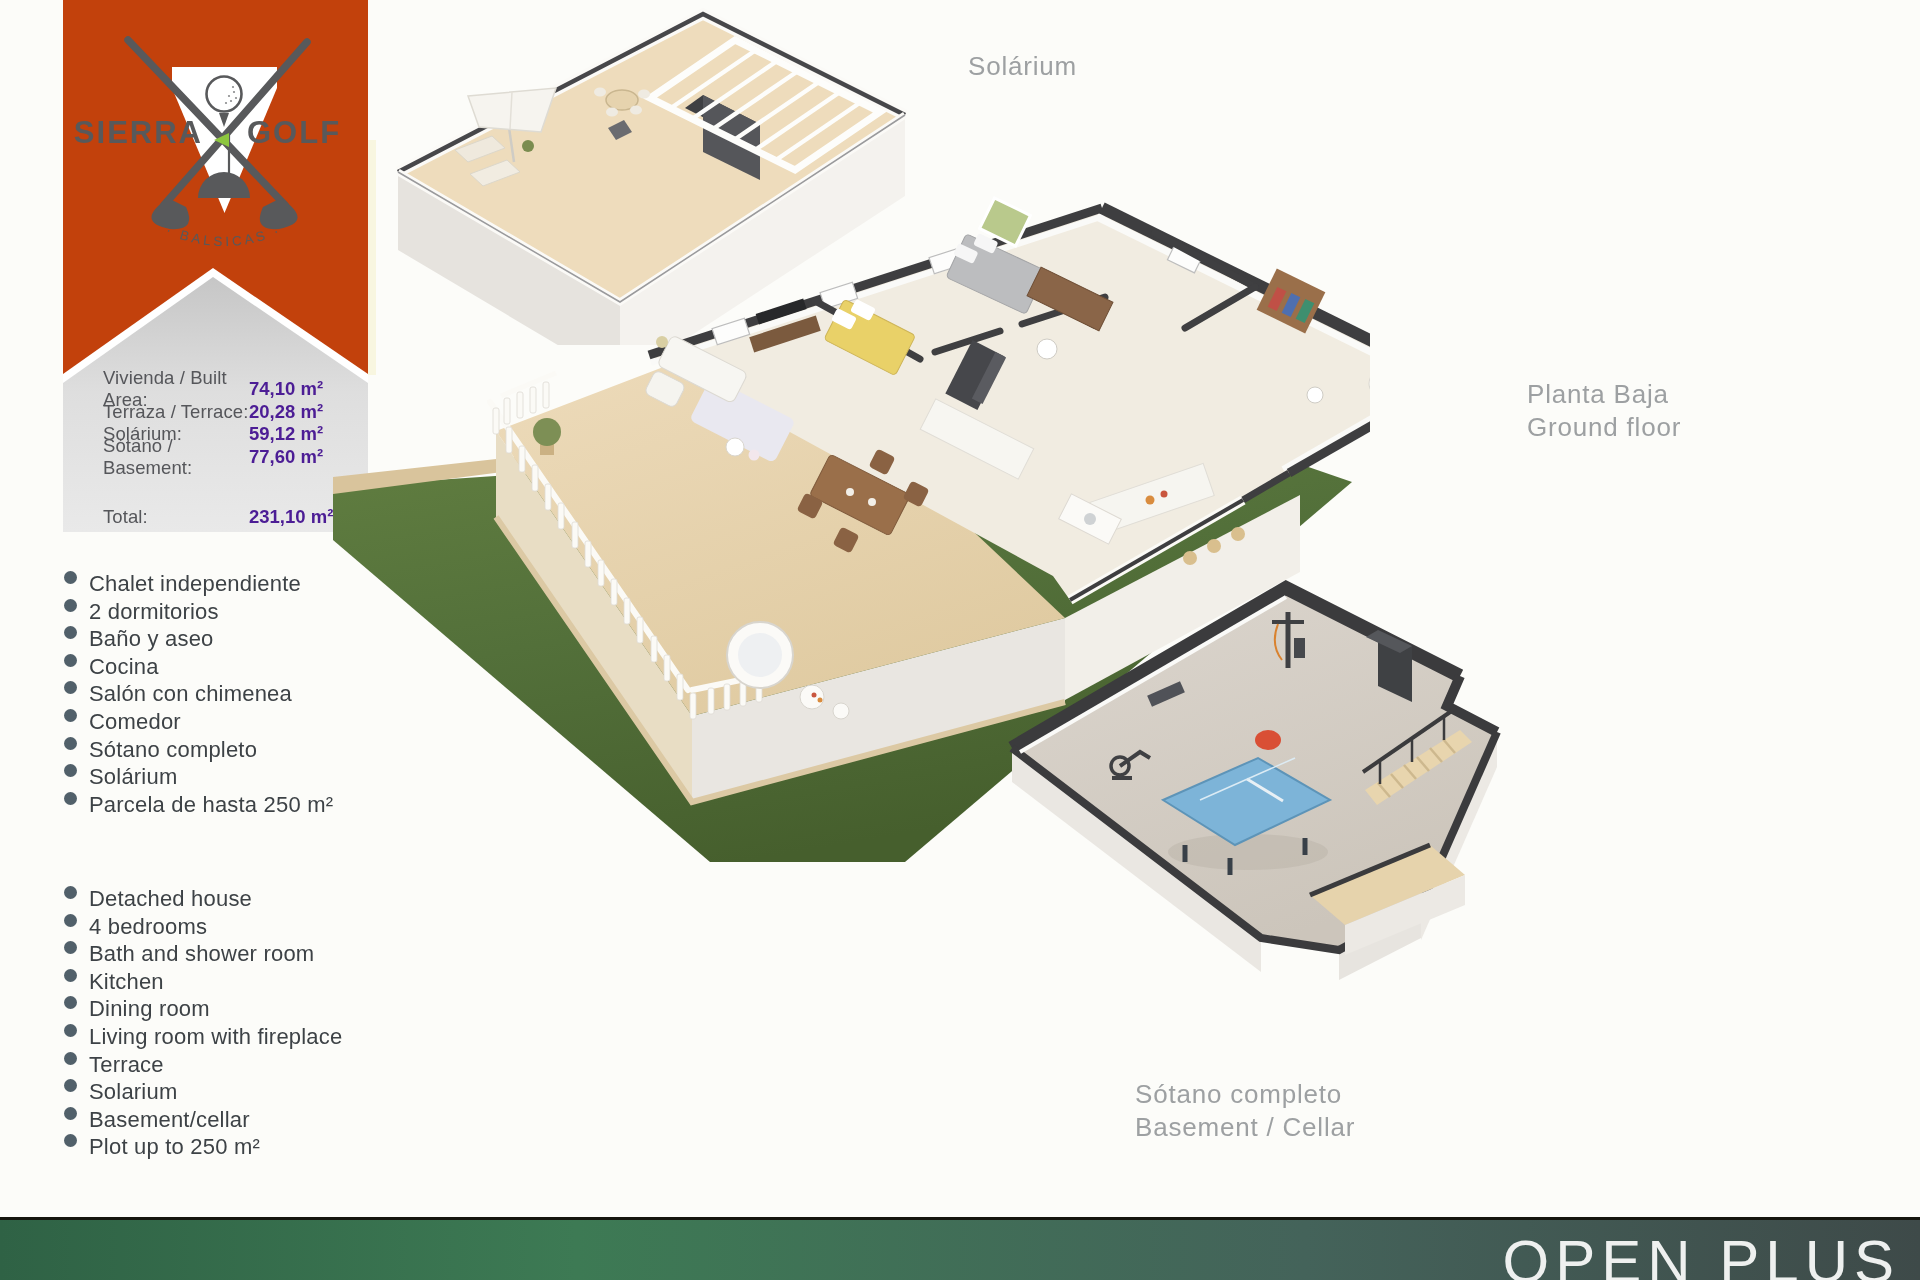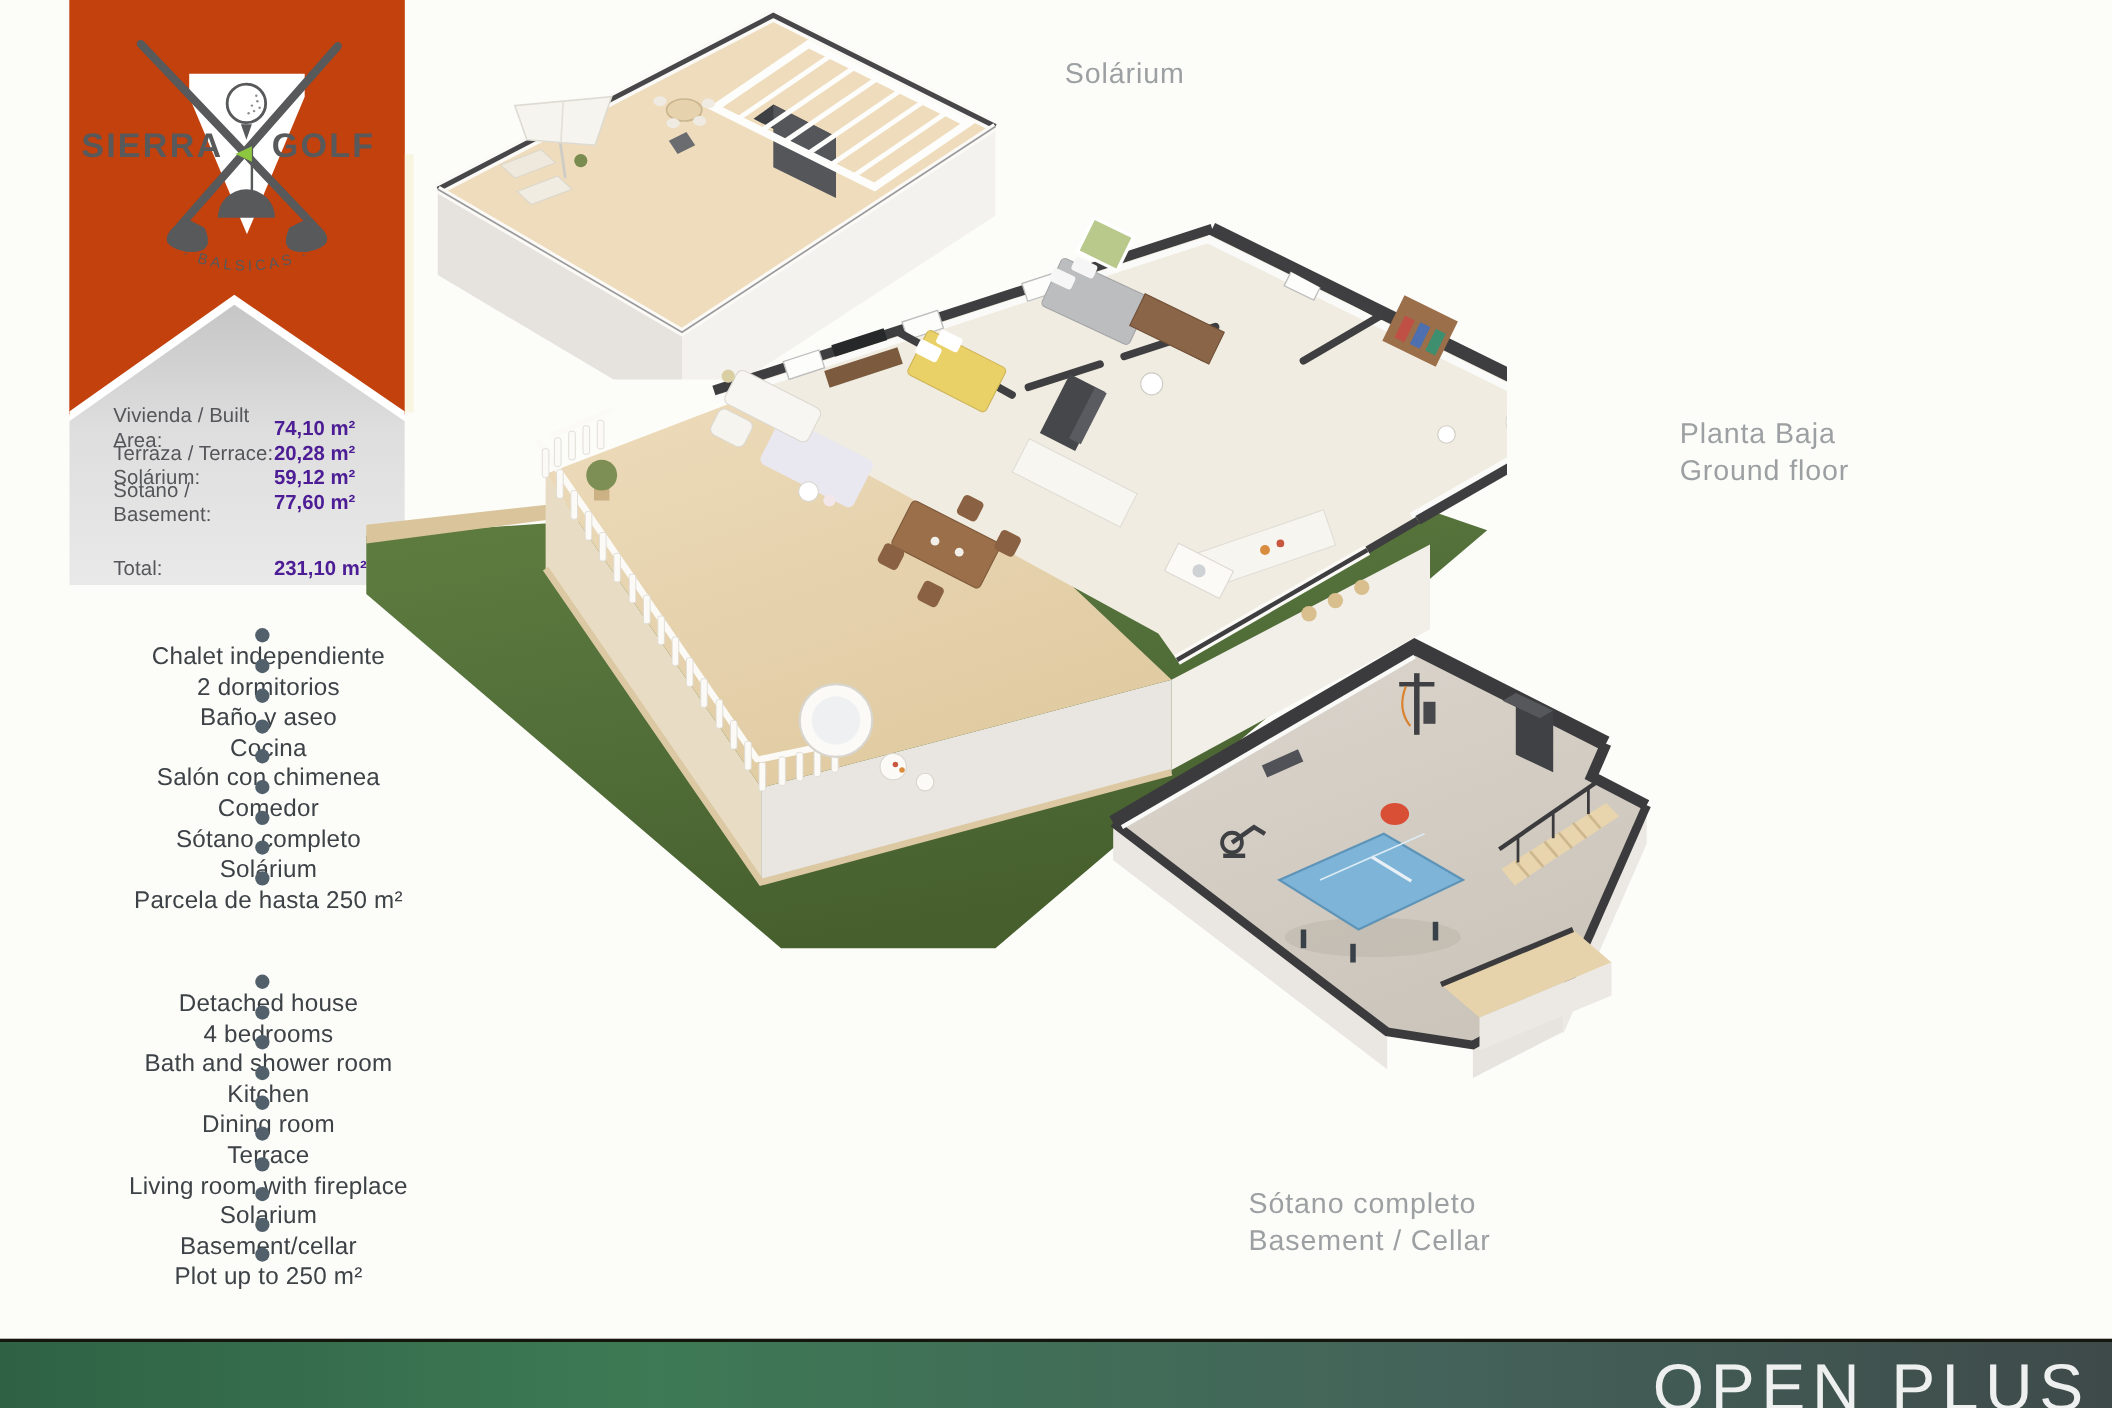--- a/index.html
+++ b/index.html
@@ -14,21 +14,21 @@
   .area-panel svg{position:absolute;left:0;top:0;}
   .area-content{position:absolute;left:40px;top:110px;width:250px;}
   .area-row{display:flex;height:22.6px;align-items:center;font-size:18.5px;color:#55565a;}
   .area-row .area-label{flex:0 0 146px;letter-spacing:.1px;}
   .area-row .area-value{font-weight:bold;color:#4c1d95;}
   .area-total{margin-top:22px;}
 
   .feat-list{position:absolute;left:64px;width:360px;}
   .feat-es{top:571px;}
   .feat-en{top:886px;}
-  .feat-row{display:flex;align-items:center;height:27.6px;flex-direction:column;}
+  .feat-row{display:flex;align-items:flex-start;height:27.6px;}
   .dot{width:13px;height:13px;border-radius:50%;background:#51606a;margin-right:12px;flex:0 0 13px;}
   .feat-text{font-size:22px;color:#3d4246;letter-spacing:.2px;white-space:nowrap;}
 
   
   .plan-label{position:absolute;color:#9da0a2;font-size:26px;letter-spacing:.8px;line-height:33px;font-weight:normal;}
   .lab-solarium{left:968px;top:50px;}
   .lab-planta{left:1527px;top:378px;}
   .lab-sotano{left:1135px;top:1078px;}
 
   
@@ -207,26 +207,26 @@
         <span class="feat-text">Kitchen</span>
       </div>
 
       <div class="feat-row">
         <span class="dot"></span>
         <span class="feat-text">Dining room</span>
       </div>
 
       <div class="feat-row">
         <span class="dot"></span>
+        <span class="feat-text">Living room with fireplace</span>
+      </div>
+
+      <div class="feat-row">
+        <span class="dot"></span>
         <span class="feat-text">Terrace</span>
-      </div>
-
-      <div class="feat-row">
-        <span class="dot"></span>
-        <span class="feat-text">Living room with fireplace</span>
       </div>
 
       <div class="feat-row">
         <span class="dot"></span>
         <span class="feat-text">Solarium</span>
       </div>
 
       <div class="feat-row">
         <span class="dot"></span>
         <span class="feat-text">Basement/cellar</span>

